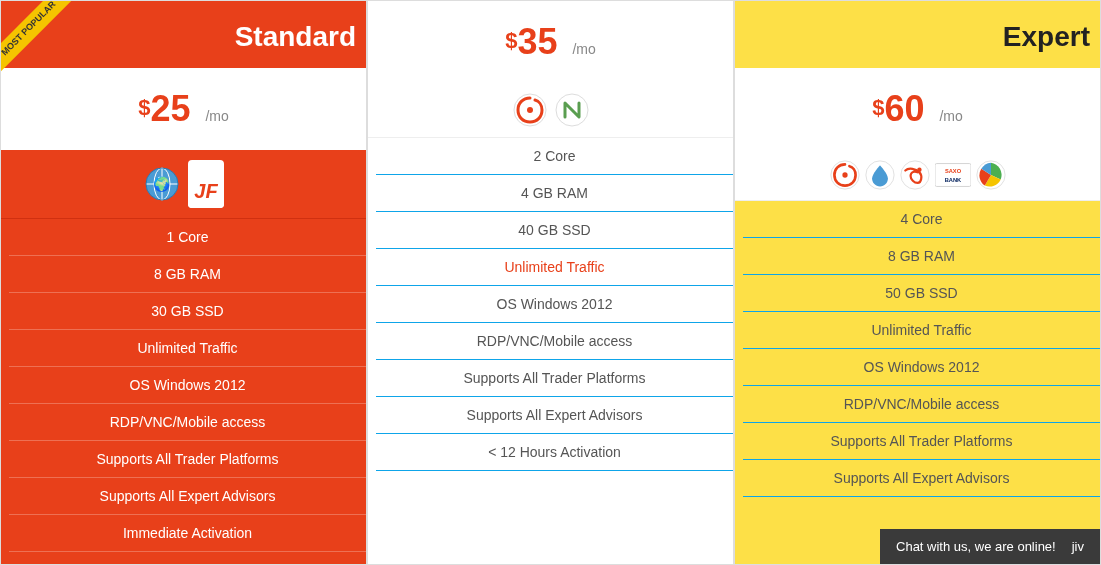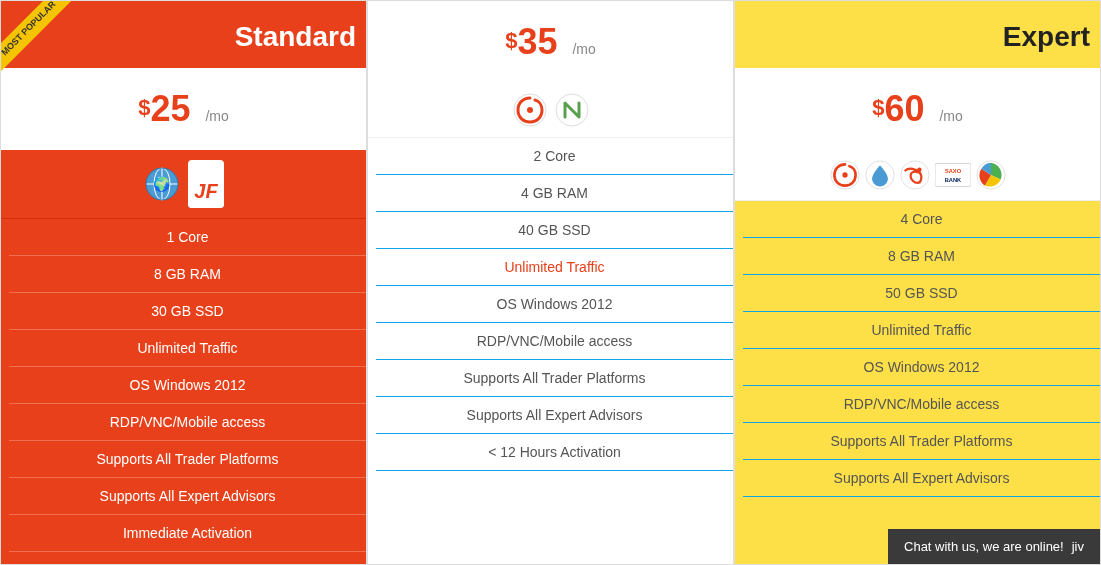--- a/index.html
+++ b/index.html
@@ -179,21 +179,21 @@
     .chat-widget {
       position: absolute;
       bottom: 0;
       right: 0;
       background: #3a3a3a;
       color: #fff;
       padding: 10px 16px;
       font-size: 13px;
       display: flex;
       align-items: flex-start;
-      gap: 8px;
+      gap: 16px;
       z-index: 20;
     }
 
     
     .logo-standard-1 {
       width: 36px;
       height: 36px;
     }
     .logo-standard-2 {
       width: 36px;

